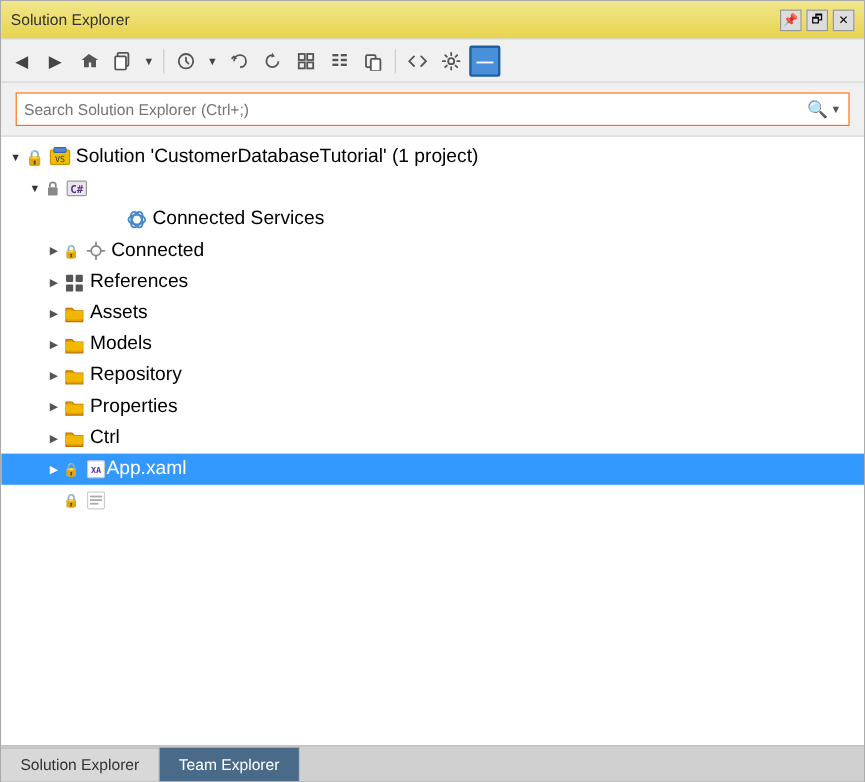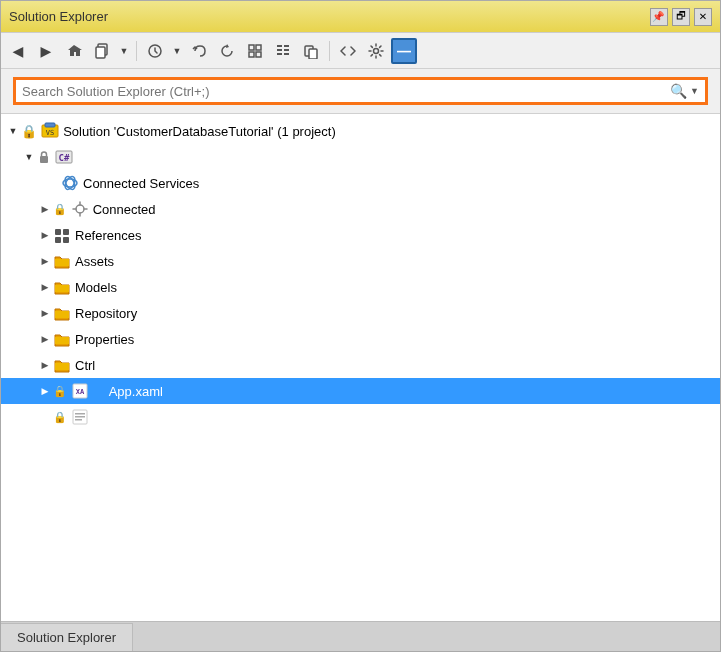--- a/index.html
+++ b/index.html
@@ -145,21 +145,21 @@
       align-items: center;
       justify-content: center;
       font-size: 9px;
       color: #555;
       flex-shrink: 0;
     }
     .expander.expanded { color: #333; }
     .tree-item.selected .expander { color: #fff; }
 
     .item-label {
-      font-size: 13px;
+      font-size: 16px;
     }
     .item-label.bold { font-weight: bold; }
 
     
     .bottom-tabs {
       display: flex;
       height: 30px;
       background: #d0d0d0;
       border-top: 1px solid #bbb;
       flex-shrink: 0;
@@ -269,21 +269,21 @@
     <div class="toolbar-btn" title="Properties">
       <svg width="16" height="16" viewBox="0 0 16 16">
         <circle cx="8" cy="8" r="2.5" fill="none" stroke="#555" stroke-width="1.5"></circle>
         <path d="M8 1v2M8 13v2M1 8h2M13 8h2M3 3l1.4 1.4M11.6 11.6L13 13M3 13l1.4-1.4M11.6 4.4L13 3" stroke="#555" stroke-width="1.5" stroke-linecap="round"></path>
       </svg>
     </div>
     <div class="toolbar-btn active" title="Active" style="background:#4a90d9;border:2px solid #2060a0;color:white;font-weight:bold;">—</div>
   </div>
 
   <div style="padding: 4px 6px; background: #f0f0f0; border-bottom: 1px solid #d0d0d0; flex-shrink: 0;">
-    <div class="search-bar" style="border: 3px solid #f97316;">
+    <div class="search-bar" style="border: 1px solid #f97316;">
       <input class="search-input" type="text" style="color: rgb(136, 136, 136);" placeholder="Search Solution Explorer (Ctrl+;)">
       <span class="search-icon-btn">🔍</span>
       <span class="search-dropdown" style="font-size:9px; color:#555; cursor:pointer;">▼</span>
     </div>
   </div>
 
   <div class="tree-area">
 
     <div class="tree-item" style="padding-left: 4px;">
       <span class="expander expanded">▼</span>
@@ -307,21 +307,21 @@
         </svg>
       </span>
       <span style="margin-right:4px;">
         <svg width="18" height="18" viewBox="0 0 18 18">
           <rect x="1" y="3" width="16" height="12" rx="1" fill="#e8e8e8" stroke="#999" stroke-width="1"></rect>
           <text x="9" y="13" font-size="9" text-anchor="middle" fill="#5c2d91" font-family="monospace" font-weight="bold">C#</text>
         </svg>
       </span>
     </div>
 
-    <div class="tree-item" style="padding-left: 44px;">
+    <div class="tree-item" style="padding-left: 44px; margin-left: 44px;">
       <span class="expander" style="visibility:hidden;">▶</span>
       <span style="margin-right:4px;">
         <svg width="18" height="18" viewBox="0 0 18 18">
           <ellipse cx="9" cy="9" rx="7" ry="4" fill="none" stroke="#4488cc" stroke-width="1.5"></ellipse>
           <ellipse cx="9" cy="9" rx="7" ry="4" fill="none" stroke="#4488cc" stroke-width="1.5" transform="rotate(60 9 9)"></ellipse>
           <ellipse cx="9" cy="9" rx="7" ry="4" fill="none" stroke="#4488cc" stroke-width="1.5" transform="rotate(120 9 9)"></ellipse>
         </svg>
       </span>
       <span class="item-label">Connected Services</span>
     </div>
@@ -402,21 +402,21 @@
           <path d="M2 5h5l2 2h7v9H2z" fill="#e8a000" stroke="#c07000" stroke-width="1"></path>
           <path d="M2 7h14v7H2z" fill="#f0b800"></path>
         </svg>
       </span>
       <span class="item-label">Ctrl</span>
     </div>
 
     <div class="tree-item selected" style="padding-left: 36px;">
       <span class="expander" style="color:#fff;">▶</span>
       <span style="margin-right:4px; font-size:11px;">🔒</span>
-      <span style="margin-right:20px;">
+      <span style="margin-right:0;">
         <svg width="18" height="18" viewBox="0 0 18 18">
           <rect x="2" y="2" width="14" height="14" rx="1" fill="#fff" stroke="#ccc" stroke-width="1"></rect>
           <text x="9" y="12" font-size="7" text-anchor="middle" fill="#5c2d91" font-family="monospace" font-weight="bold">XA</text>
         </svg>
       </span>
       <span class="item-label">App.xaml</span>
     </div>
 
     <div class="tree-item" style="padding-left: 36px;">
       <span class="expander" style="visibility:hidden;">▶</span>
@@ -430,15 +430,18 @@
         </svg>
       </span>
     </div>
 
   </div>
 
   <div class="bottom-tabs">
     <div class="bottom-tab">
       <span>Solution Explorer</span>
     </div>
+    <div class="bottom-tab active">
+      <span>Team Explorer</span>
+    </div>
   </div>
 
 </div>
 
 </body></html>

